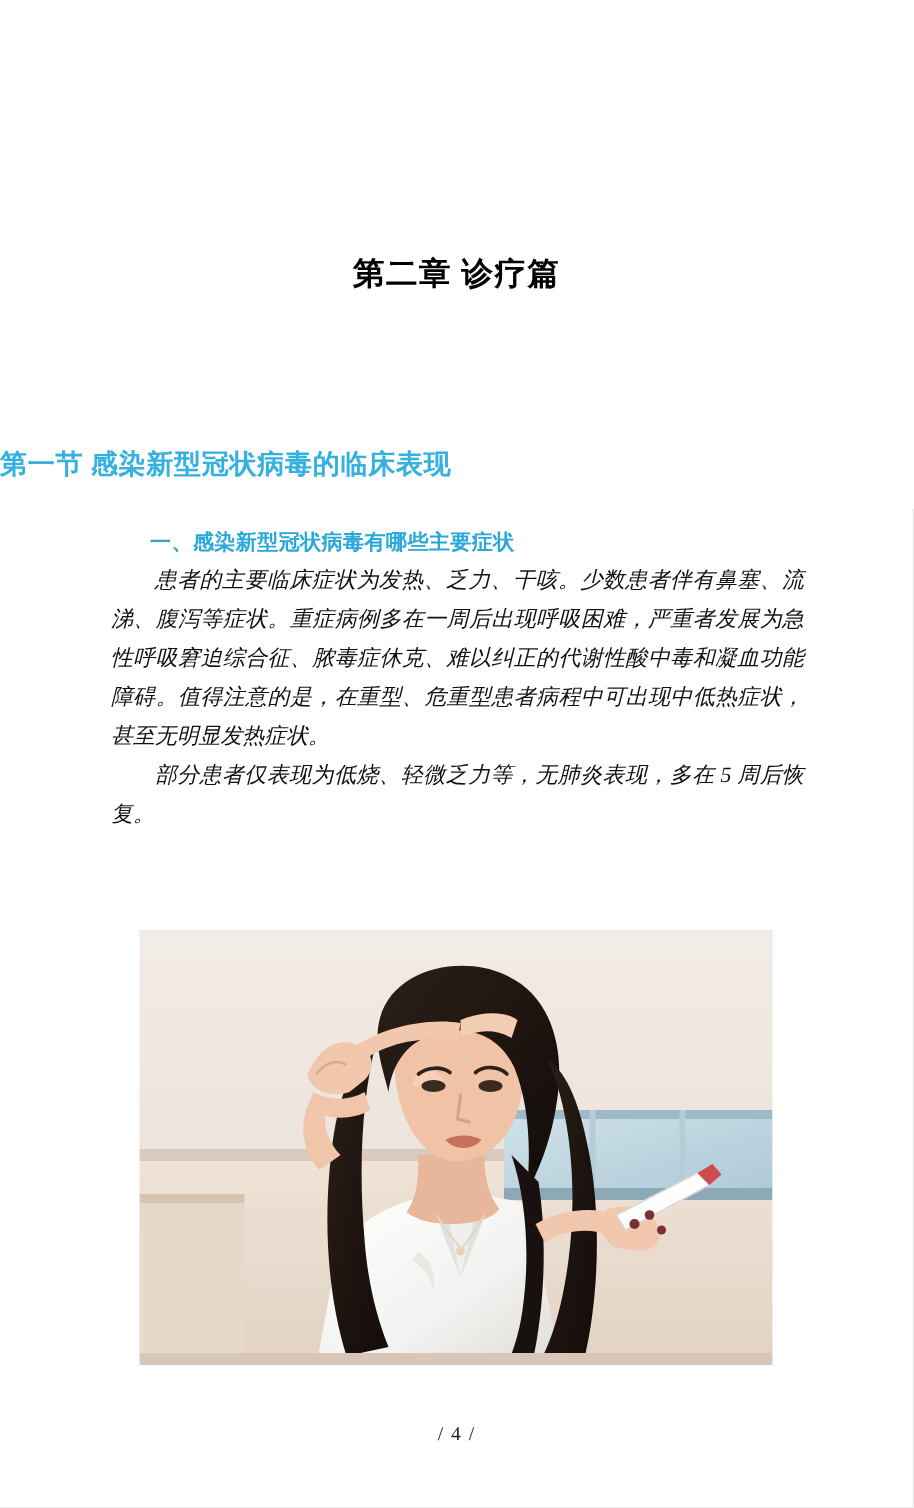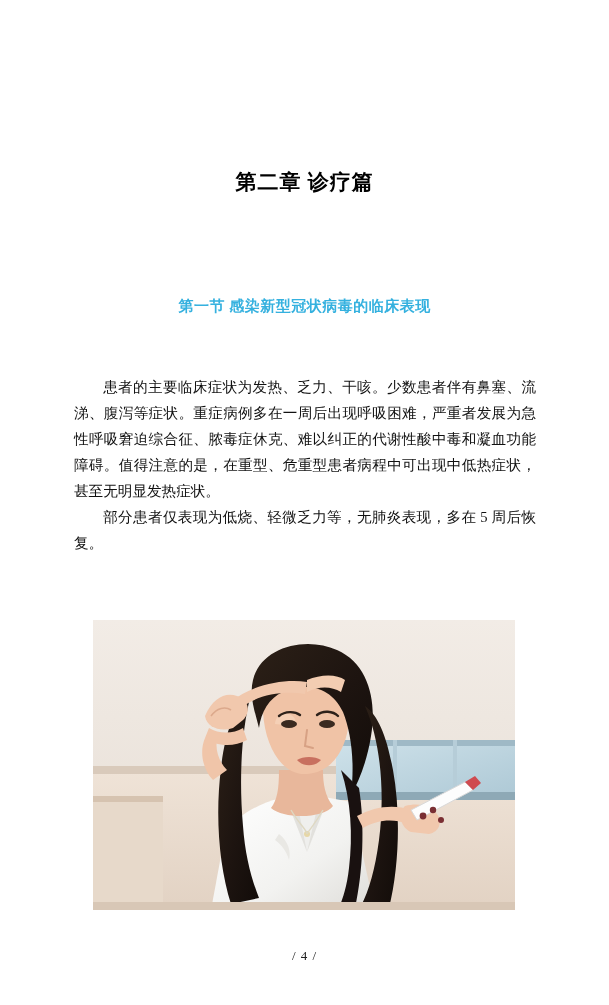--- a/index.html
+++ b/index.html
@@ -36,22 +36,22 @@
     font-weight: bold;
     letter-spacing: 1px;
     color: #000000;
     font-family: "Liberation Serif", "DejaVu Serif", serif;
   }
   .section-title {
     position: absolute;
     left: 0;
     top: 297px;
     width: 609px;
-    text-align: center;
-    font-size: 15px;
+    text-align: left;
+    font-size: 18px;
     font-weight: bold;
     color: #35b1df;
     letter-spacing: 0.5px;
   }
   .sub-title {
     position: absolute;
     left: 100px;
     top: 353px;
     font-size: 14px;
     font-weight: bold;
@@ -65,20 +65,21 @@
     width: 462px;
     font-size: 14.6px;
     line-height: 26px;
     color: #111111;
     text-align: justify;
     text-justify: inter-ideograph;
   }
   .body-block p {
     margin: 0;
     text-indent: 2em;
+    font-style: italic;
   }
   .photo {
     position: absolute;
     left: 93px;
     top: 620px;
     width: 422px;
     height: 290px;
     overflow: hidden;
     background: #efe7e1;
   }
@@ -99,20 +100,21 @@
 </head>
 <body>
 
 <div class="page">
   <div class="page-inner">
 
     <div class="chapter-title">第二章  诊疗篇</div>
 
     <div class="section-title">第一节  感染新型冠状病毒的临床表现</div>
 
+    <div class="sub-title">一、感染新型冠状病毒有哪些主要症状</div>
 
     <div class="body-block">
       <p>患者的主要临床症状为发热、乏力、干咳。少数患者伴有鼻塞、流涕、腹泻等症状。重症病例多在一周后出现呼吸困难，严重者发展为急性呼吸窘迫综合征、脓毒症休克、难以纠正的代谢性酸中毒和凝血功能障碍。值得注意的是，在重型、危重型患者病程中可出现中低热症状，甚至无明显发热症状。</p>
       <p>部分患者仅表现为低烧、轻微乏力等，无肺炎表现，多在 5 周后恢复。</p>
     </div>
 
     <div class="photo">
       <svg width="422" height="290" viewBox="0 0 422 290" xmlns="http://www.w3.org/2000/svg" role="img">
         <defs>
           <linearGradient id="wallg" x1="0" y1="0" x2="0" y2="1">

